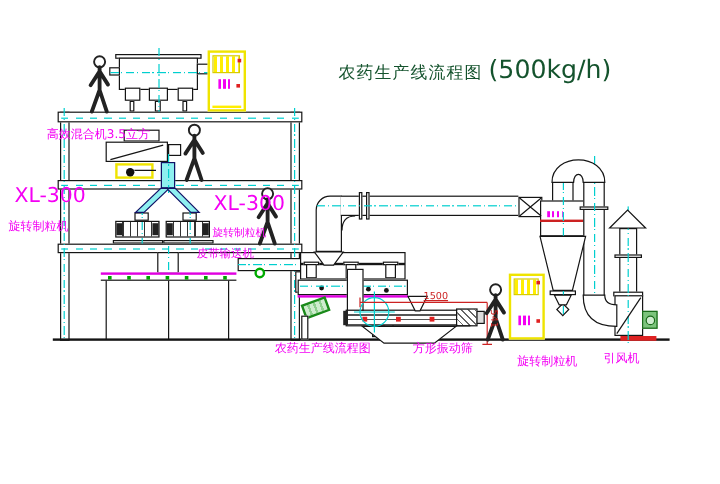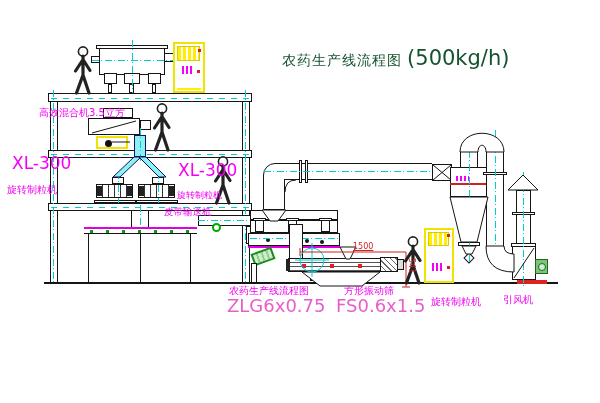--- a/index.html
+++ b/index.html
@@ -232,24 +232,22 @@
   <div class="lbl" style="left:39px;top:108px;font-size:10px;">高效混合机3.5立方</div>
 
   <div class="lbl" style="left:12px;top:155px;font-size:17px;">XL-300</div>
   <div class="lbl" style="left:7px;top:185px;font-size:10px;">旋转制粒机</div>
   <div class="lbl" style="left:178px;top:162px;font-size:17px;">XL-300</div>
   <div class="lbl" style="left:177px;top:191px;font-size:9px;">旋转制粒机</div>
 
   <div class="lbl" style="left:164px;top:207px;font-size:9.5px;">皮带输送机</div>
 
   <div class="lbl" style="left:229px;top:286px;font-size:10px;">农药生产线流程图</div>
-  <div class="mdl" style="left:227px;top:297px;font-size:18px;">ZLG6x0.75</div>
 
   <div class="lbl" style="left:344px;top:286px;font-size:10px;">方形振动筛</div>
-  <div class="mdl" style="left:336px;top:297px;font-size:18px;">FS0.6x1.5</div>
 
   <div class="lbl" style="left:431px;top:297px;font-size:10px;">旋转制粒机</div>
   <div class="lbl" style="left:503px;top:295px;font-size:10px;">引风机</div>
 
   <div class="dim" style="left:353px;top:243px;text-decoration:underline;">1500</div>
   <div class="dim" style="left:407px;top:258px;writing-mode:vertical-rl;">541</div>
 
 </div>
 
 </body></html>

